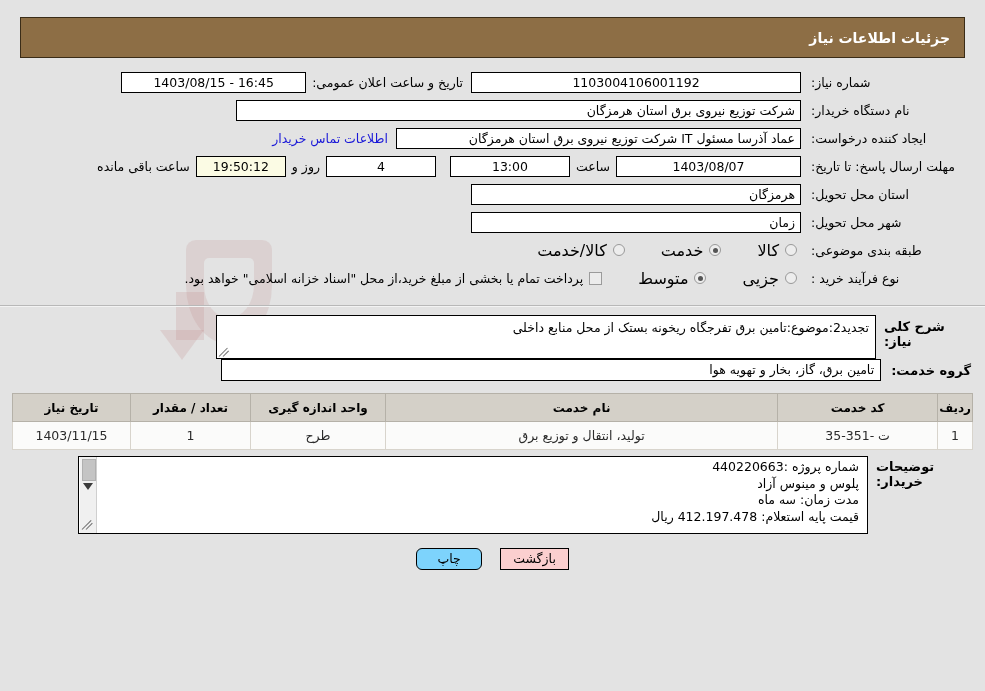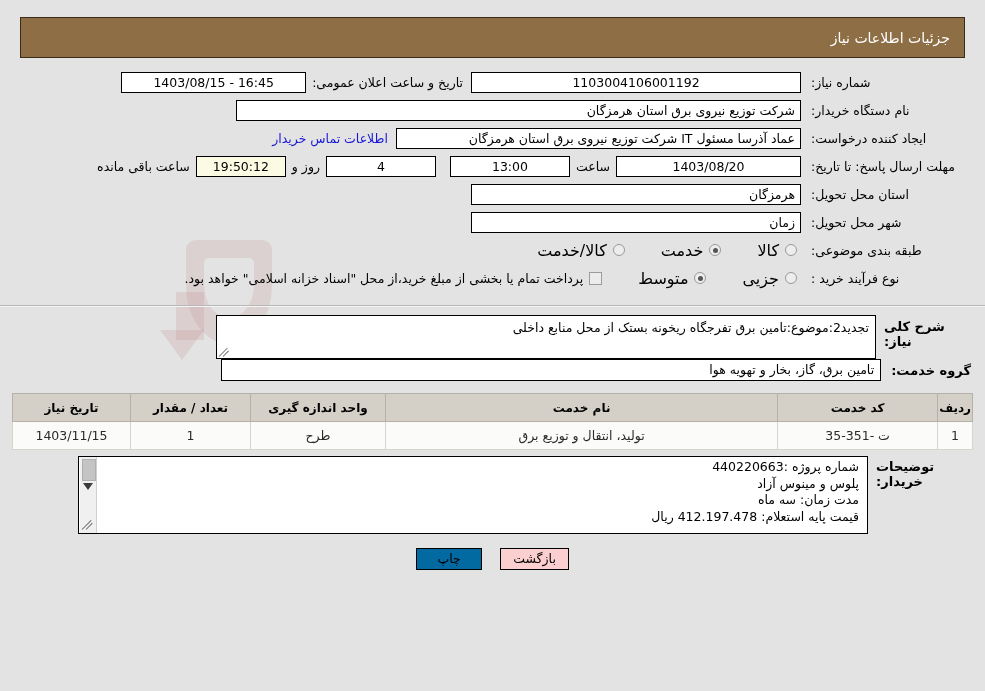--- a/index.html
+++ b/index.html
@@ -75,21 +75,21 @@
     height: 41px;
     background: #8d6e45;
     border: 1px solid #3a2c17;
     display: flex;
     align-items: center;
     padding: 0 14px;
   }
   .titlebar .title {
     color: #ffffff;
     font-size: 14px;
-    font-weight: normal;
+    font-weight: bold;
   }
 
   
   .info-panel {
     margin-top: 11px;
     padding: 0 14px 6px 14px;
     position: relative;
   }
   .row {
     display: flex;
@@ -330,21 +330,21 @@
     height: 22px;
     min-width: 66px;
     font-size: 12.5px;
     line-height: 20px;
     text-align: center;
     padding: 0 12px;
     cursor: pointer;
     font-family: "DejaVu Sans", "Liberation Sans", sans-serif;
   }
   .btn-back  { background: #fbcfcf; color: #000; }
-  .btn-print { background: #0369a1; color: #000; }
+  .btn-print { background: #7dd3fc; color: #000; border-radius: 6px; }
 </style>
 </head>
 <body>
 
 <div class="watermark">
   <div class="wm-shield"></div>
   <div class="wm-bar"></div>
   <div class="wm-arrow"></div>
   <div class="wm-text">AriaTender.net</div>
 </div>
@@ -370,21 +370,21 @@
     </div>
 
     <div class="row">
       <span class="lbl lbl-col">ایجاد کننده درخواست:</span>
       <span class="field f-creator">عماد آذرسا مسئول IT شرکت توزیع نیروی برق استان هرمزگان</span>
       <span class="link">اطلاعات تماس خریدار</span>
     </div>
 
     <div class="row">
       <span class="lbl lbl-col">مهلت ارسال پاسخ: تا تاریخ:</span>
-      <span class="field num f-date">1403/08/20</span>
+      <span class="field num f-date">1403/08/07</span>
       <span class="small-txt">ساعت</span>
       <span class="field num f-time">13:00</span>
       <span style="width:14px"></span>
       <span class="field num f-days">4</span>
       <span class="small-txt">روز و</span>
       <span class="timer">19:50:12</span>
       <span class="small-txt">ساعت باقی مانده</span>
     </div>
 
     <div class="row">

